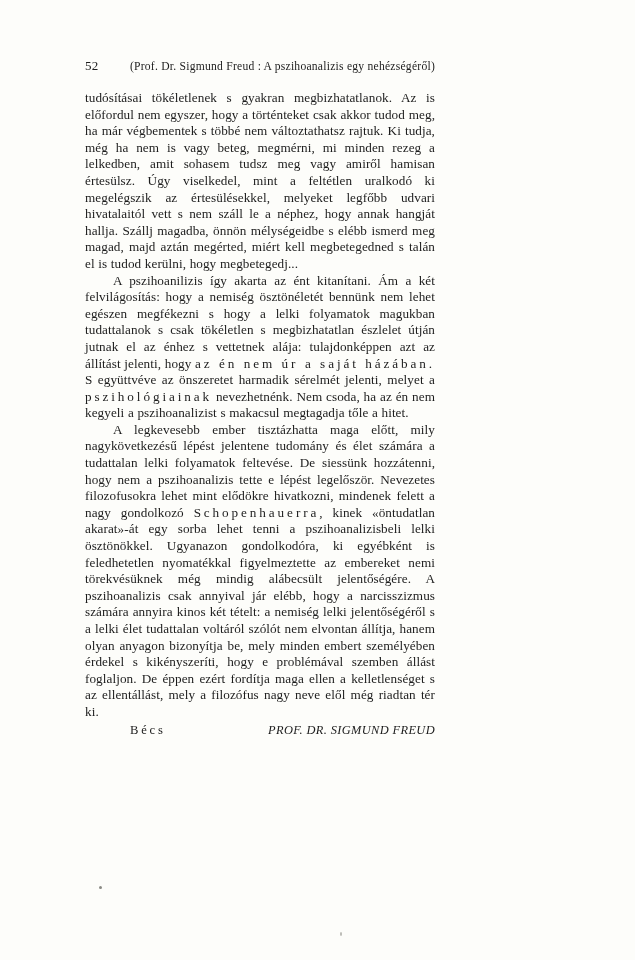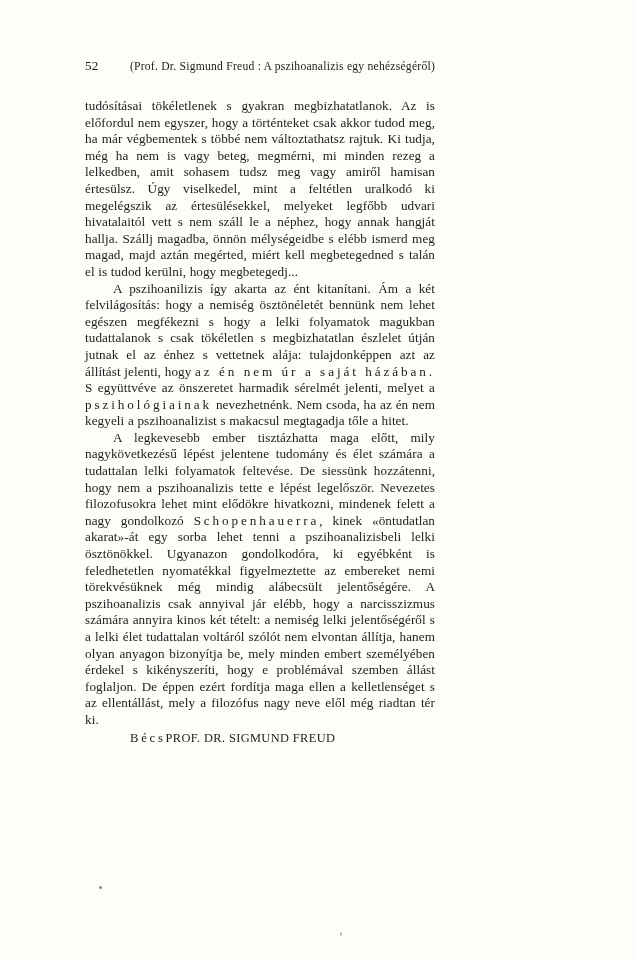--- a/index.html
+++ b/index.html
@@ -31,51 +31,52 @@
     font-size:13px;
     min-width:40px;
   }
   .running-head .title{
     flex:1;
     text-align:right;
     white-space:nowrap;
     font-size:11.6px;
   }
   .text-body{
-    margin-top:24px;
+    margin-top:16px;
     font-size:13.2px;
     line-height:16.6px;
     text-align:justify;
     letter-spacing:0.005em;
     word-spacing:0.02em;
   }
   .text-body p{
     margin:0;
   }
   .text-body p.indent{
     text-indent:28px;
   }
   .spaced{
     letter-spacing:0.22em;
   }
   .signature-row{
     display:flex;
-    justify-content:flex-start;
+    justify-content:space-between;
     align-items:baseline;
     font-size:13.2px;
     line-height:16.6px;
     margin-top:1px;
   }
   .signature-row .place{
     margin-left:45px;
     font-size:12.6px;
   }
   .signature-row .signature{
     font-size:12.4px;
     letter-spacing:0.03em;
+    font-style:italic;
   }
   .speck{
     position:absolute;
     background:#8a8a84;
     border-radius:50%;
   }
   .speck.s1{left:99px;top:886px;width:3px;height:3px;}
   .speck.s2{left:340px;top:932px;width:2px;height:4px;opacity:.6;}
 </style>
 </head>

